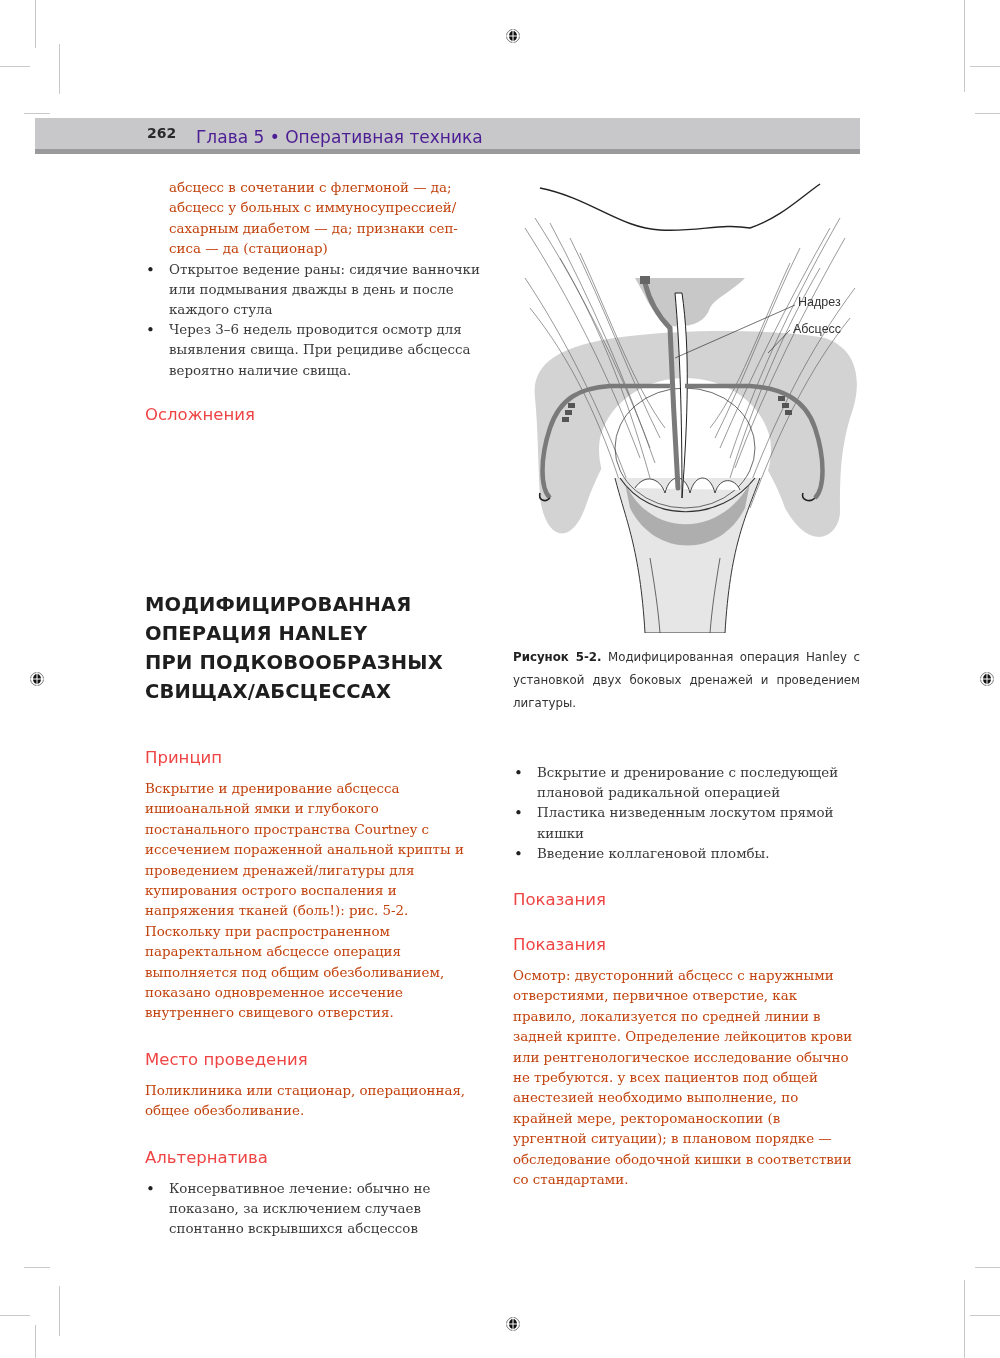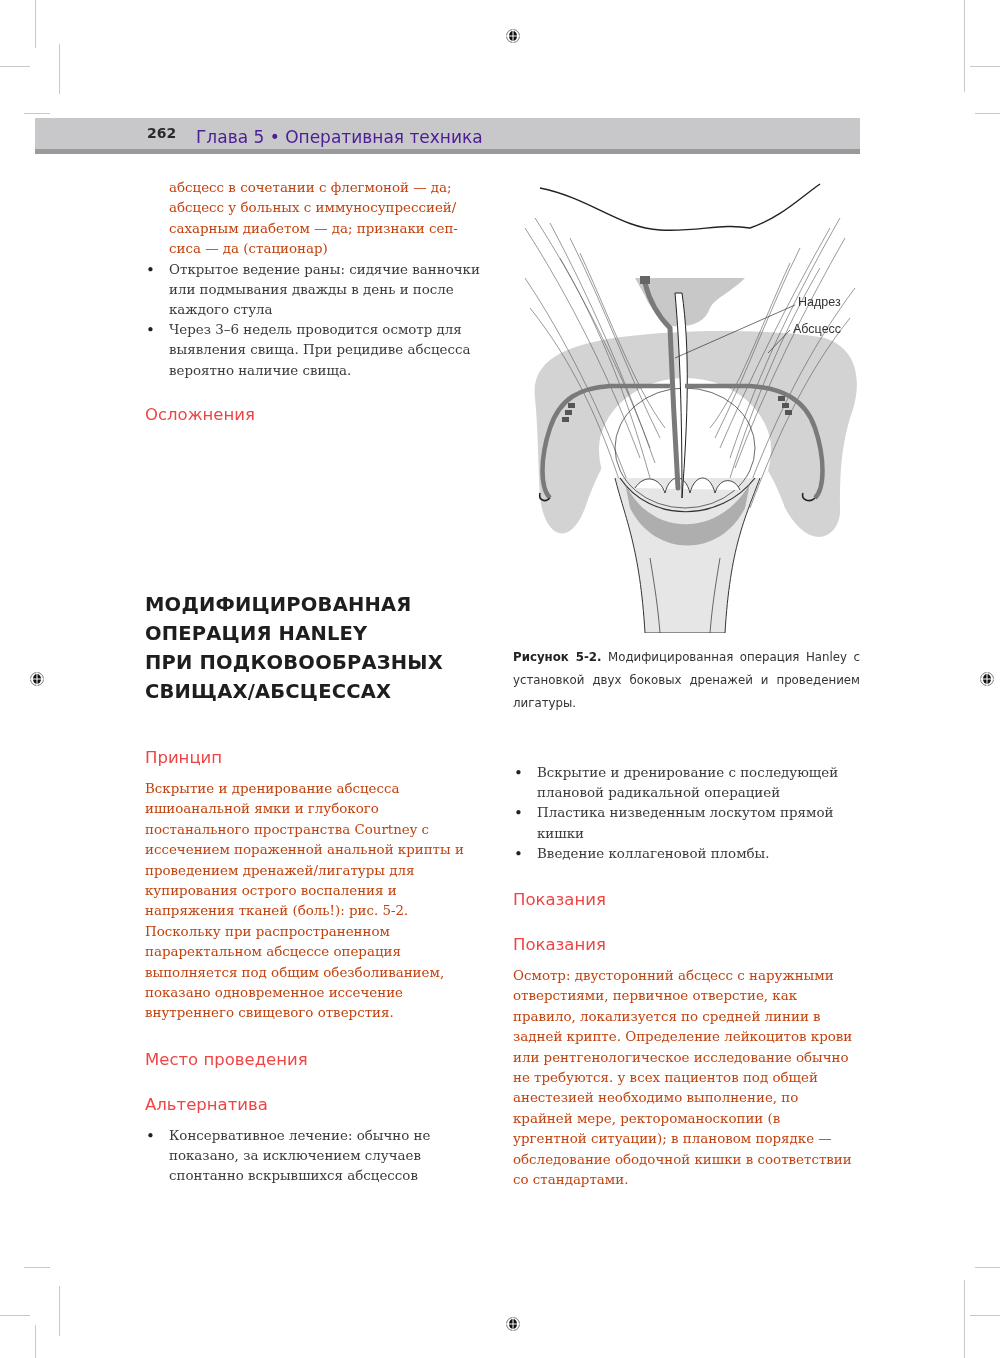--- a/index.html
+++ b/index.html
@@ -93,20 +93,21 @@
     <div>ПРИ ПОДКОВООБРАЗНЫХ</div>
     <div>СВИЩАХ/АБСЦЕССАХ</div>
   </h1>
 </div>
 
 <div class="col" style="left:145px;top:748px;width:340px;">
   <h3 class="h2">Принцип</h3>
   <p class="body-text" style="margin-top:12px;">Вскрытие и дренирование абсцесса ишиоанальной ямки и глубокого постанального пространства Courtney с иссечением пораженной анальной крипты и проведением дренажей/лигатуры для купирования острого воспаления и напряжения тканей (боль!): рис. 5-2. Поскольку при распространенном параректальном абсцессе операция выполняется под общим обезболиванием, показано одновременное иссечение внутреннего свищевого отверстия.</p>
 
   <h3 class="h2" style="margin-top:26px;">Место проведения</h3>
+  <p class="body-text" style="margin-top:12px;">Поликлиника или стационар, операционная, общее обезболивание.</p>
 
   <h3 class="h2" style="margin-top:26px;">Альтернатива</h3>
   <ul class="bullets" style="margin-top:12px;">
     <li>Консервативное лечение: обычно не показано, за исключением случаев спонтанно вскрывшихся абсцессов</li>
   </ul>
 </div>
 
 <svg class="figure" viewBox="0 0 350 455">
 
   <path d="M30 10 C80 20, 110 50, 150 52 C190 54, 210 45, 240 50 C270 40, 290 20, 310 6" fill="none" stroke="#222" stroke-width="1.4"></path>

